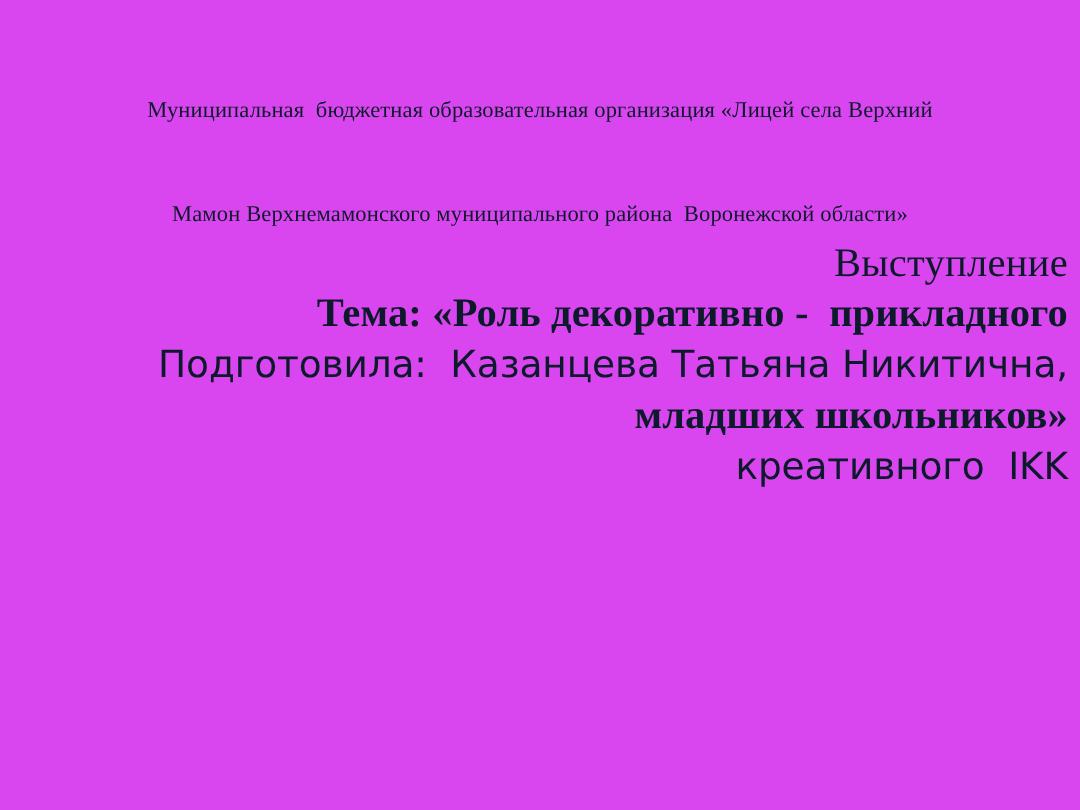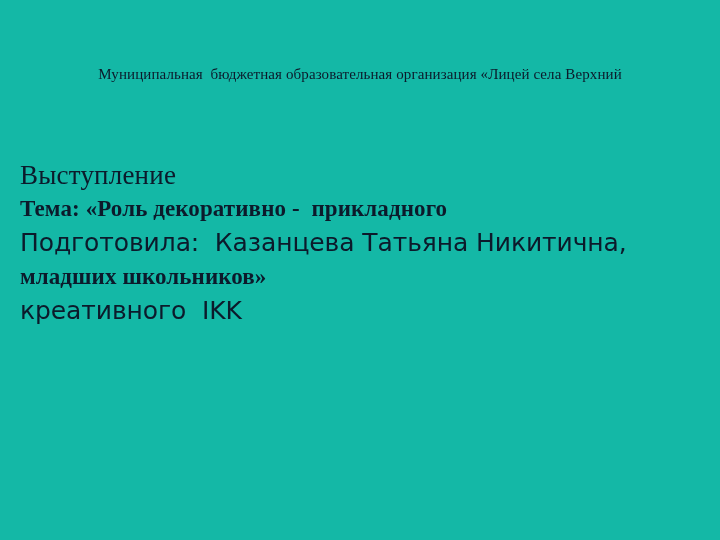--- a/index.html
+++ b/index.html
@@ -42,63 +42,64 @@
     white-space: pre-wrap;
   }
 
   .org-header .org-line {
     display: block;
   }
 
   
   .title-block {
     position: absolute;
-    left: 20px;
+    left: 32px;
     top: 158px;
     width: 680px;
-    text-align: left;
+    text-align: right;
     color: #0c1a2b;
   }
 
   .title-block .line {
     display: block;
     white-space: pre-wrap;
   }
 
   .line-speech {
     font-family: "Liberation Serif", "DejaVu Serif", serif;
     font-size: 27px;
     font-weight: 400;
     line-height: 34px;
     letter-spacing: 0.2px;
   }
 
   .line-topic {
     font-family: "Liberation Serif", "DejaVu Serif", serif;
-    font-size: 23px;
+    font-size: 27px;
     font-weight: 700;
     line-height: 33px;
     letter-spacing: 0.1px;
   }
 
   .line-author {
     font-family: "DejaVu Sans", "Liberation Sans", sans-serif;
     font-size: 25px;
     font-weight: 400;
     line-height: 35px;
     letter-spacing: -0.1px;
   }
 </style>
 </head>
 <body>
 
-<div class="slide" style="background-color: #14b8a6;">
+<div class="slide" style="background-color: #d946ef;">
 
   <div class="org-header" style="color: rgb(12, 26, 43);">
     <span class="org-line">Муниципальная  бюджетная образовательная организация «Лицей села Верхний</span>
+    <span class="org-line">Мамон Верхнемамонского муниципального района  Воронежской области»</span>
   </div>
 
   <div class="title-block" style="color: rgb(12, 26, 43);">
     <span class="line line-speech">Выступление</span>
     <span class="line line-topic">Тема: «Роль декоративно -  прикладного</span>
     <span class="line line-author">Подготовила:  Казанцева Татьяна Никитична,</span>
     <span class="line line-topic">младших школьников»</span>
     <span class="line line-author">креативного  IKK</span>
   </div>
 

